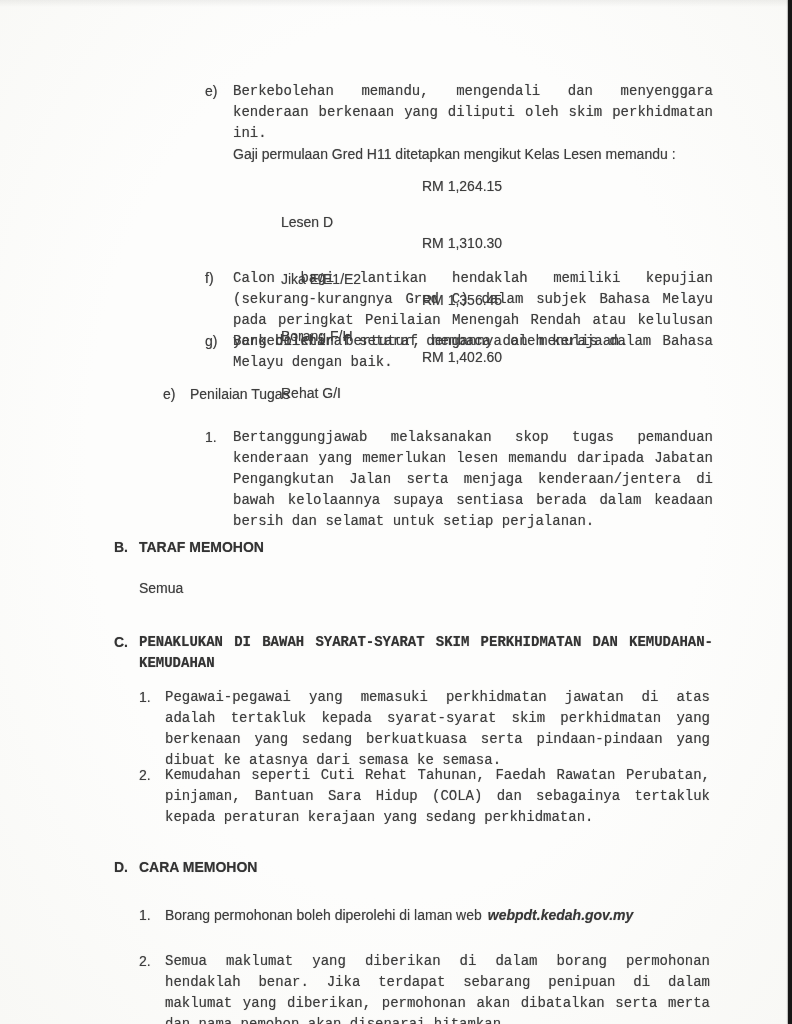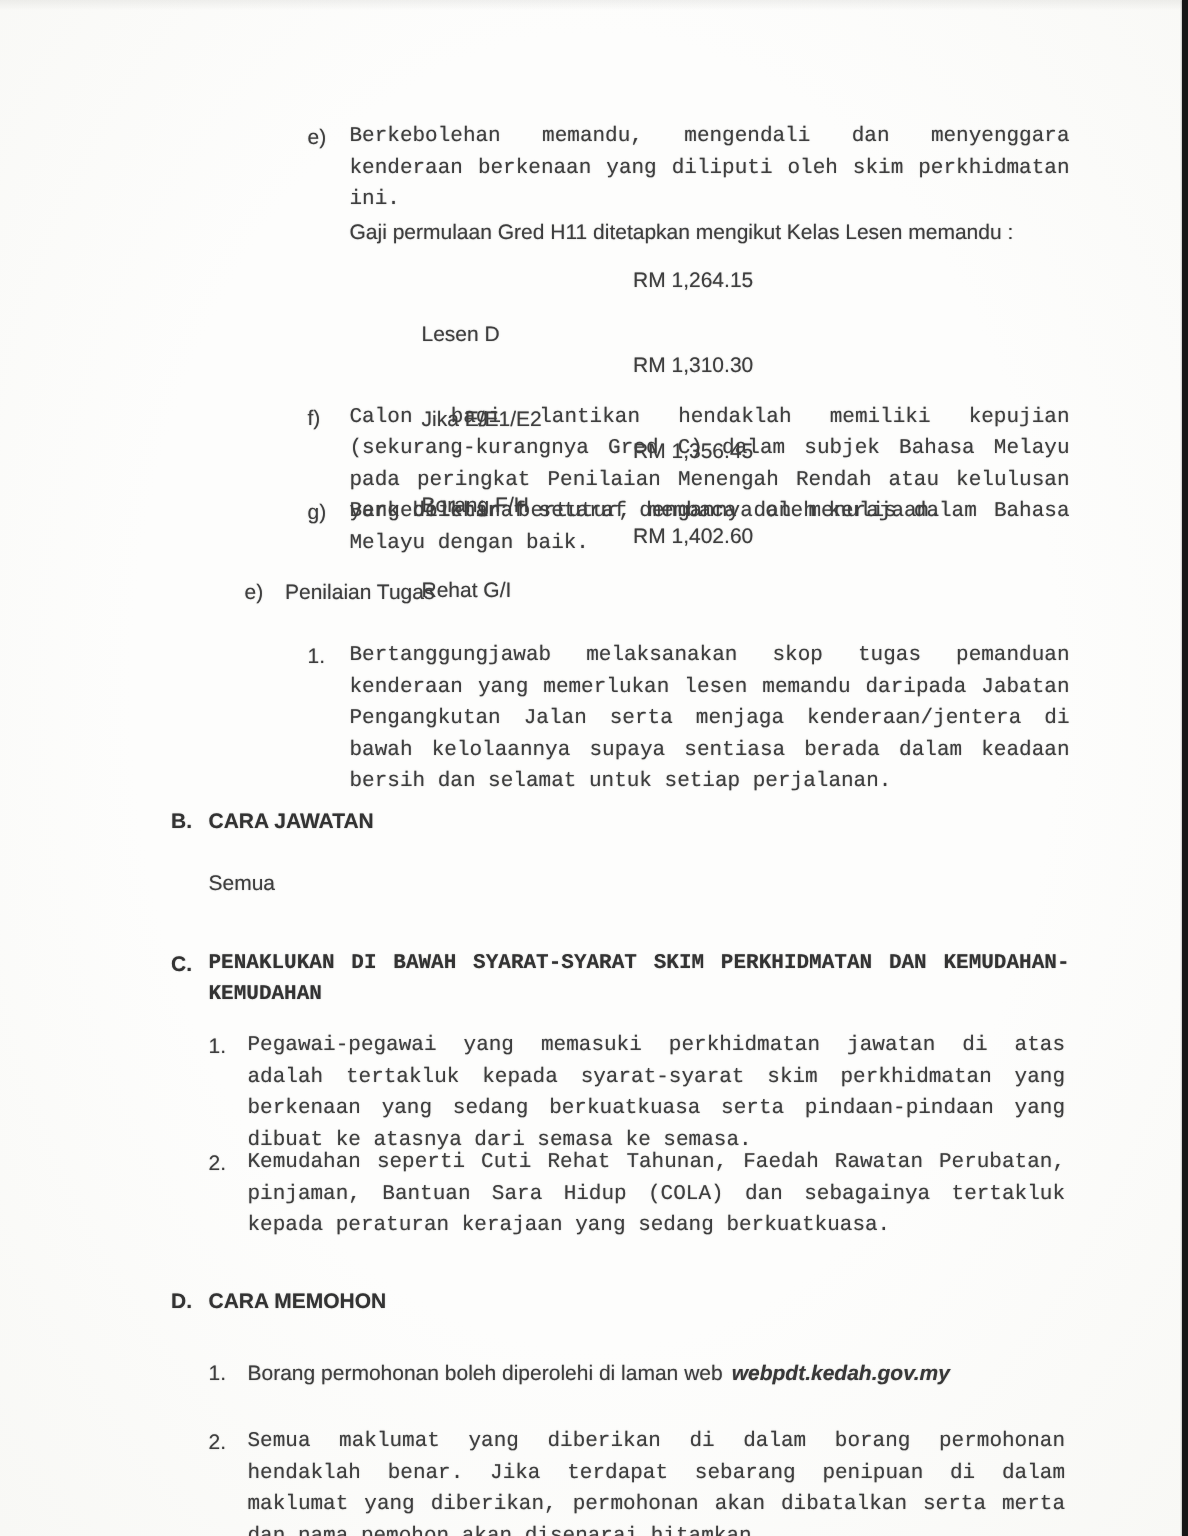--- a/index.html
+++ b/index.html
@@ -81,37 +81,37 @@
     <div>Penilaian Tugas</div>
   </div>
 
   <div class="li" style="top:427px; left:205px; width:508px; padding-left:28px;">
     <span class="marker">1.</span>
     <div class="just">Bertanggungjawab melaksanakan skop tugas pemanduan kenderaan yang memerlukan lesen memandu daripada Jabatan Pengangkutan Jalan serta menjaga kenderaan/jentera di bawah kelolaannya supaya sentiasa berada dalam keadaan bersih dan selamat untuk setiap perjalanan.</div>
   </div>
 
   <div class="li heading" style="top:537px; left:114px; width:400px; padding-left:25px;">
     <span class="marker">B.</span>
-    <div>CARA JAWATAN</div>
+    <div>TARAF MEMOHON</div>
   </div>
   <div class="blk" style="top:578px; left:139px; width:200px;">Semua</div>
 
   <div class="li heading" style="top:632px; left:114px; width:599px; padding-left:25px;">
     <span class="marker">C.</span>
     <div class="just">PENAKLUKAN DI BAWAH SYARAT-SYARAT SKIM PERKHIDMATAN DAN KEMUDAHAN-KEMUDAHAN</div>
   </div>
 
   <div class="li" style="top:687px; left:139px; width:571px; padding-left:26px;">
     <span class="marker">1.</span>
     <div class="just">Pegawai-pegawai yang memasuki perkhidmatan jawatan di atas adalah tertakluk kepada syarat-syarat skim perkhidmatan yang berkenaan yang sedang berkuatkuasa serta pindaan-pindaan yang dibuat ke atasnya dari semasa ke semasa.</div>
   </div>
 
   <div class="li" style="top:765px; left:139px; width:571px; padding-left:26px;">
     <span class="marker">2.</span>
-    <div class="just">Kemudahan seperti Cuti Rehat Tahunan, Faedah Rawatan Perubatan, pinjaman, Bantuan Sara Hidup (COLA) dan sebagainya tertakluk kepada peraturan kerajaan yang sedang berkuatkuasa.</div>
+    <div class="just">Kemudahan seperti Cuti Rehat Tahunan, Faedah Rawatan Perubatan, pinjaman, Bantuan Sara Hidup (COLA) dan sebagainya tertakluk kepada peraturan kerajaan yang sedang perkhidmatan.</div>
   </div>
 
   <div class="li heading" style="top:857px; left:114px; width:400px; padding-left:25px;">
     <span class="marker">D.</span>
     <div>CARA MEMOHON</div>
   </div>
 
   <div class="li" style="top:905px; left:139px; width:571px; padding-left:26px;">
     <span class="marker">1.</span>
     <div>

